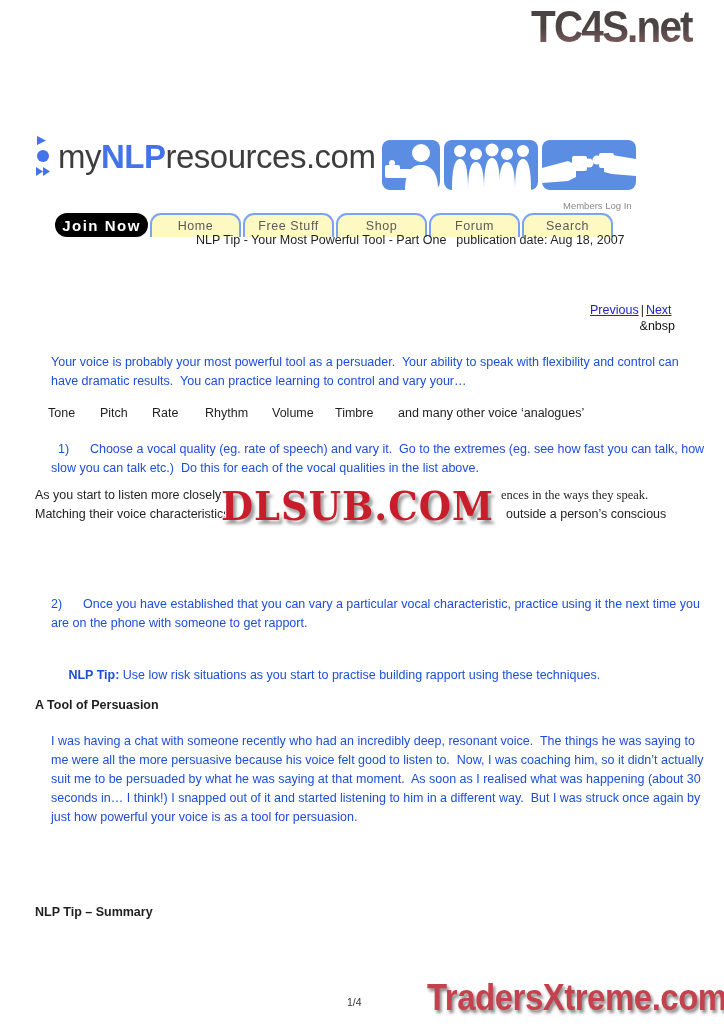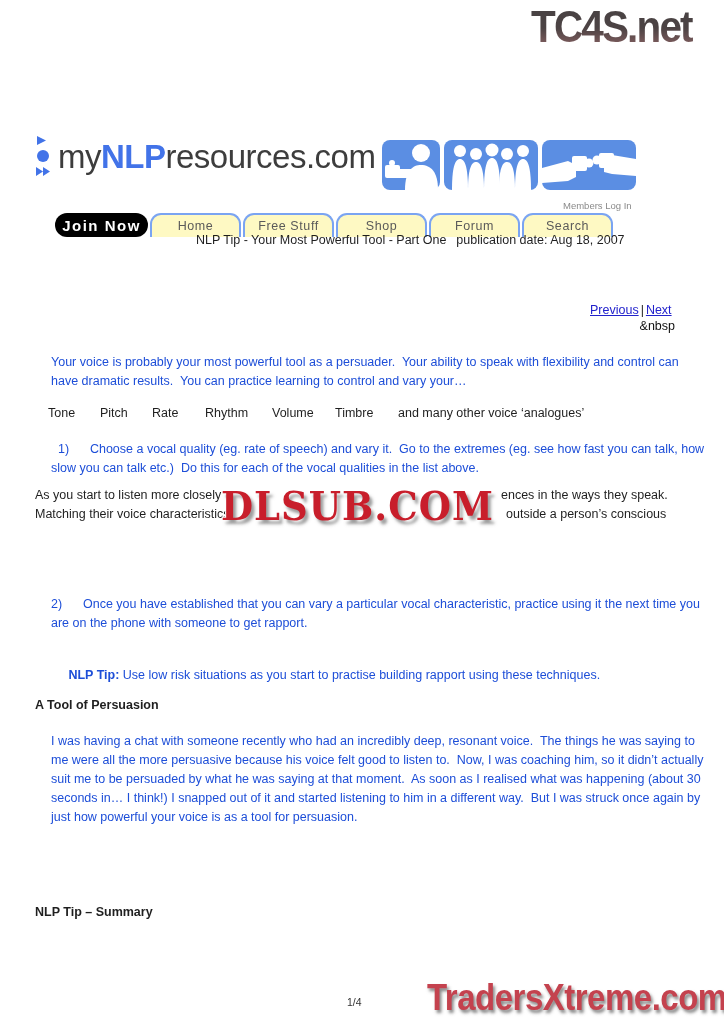--- a/index.html
+++ b/index.html
@@ -63,21 +63,21 @@
   #intro { top:353px; }
 
   #vocal-row { position:absolute; left:35px; top:406px; width:656px; height:16px; font-size:12.5px; }
   #vocal-row span { position:absolute; top:0; white-space:nowrap; }
 
   #step1 { top:440px; }
 
   #obscured { position:absolute; left:35px; top:486px; width:656px; font-size:12.5px; line-height:19px; }
   #obscured .line { position:relative; height:19px; white-space:nowrap; }
   #obscured .frag-right { position:absolute; top:0; }
-  #obscured .r1 { left:466px; }
+  #obscured .r1 { left:466px;font-family:Liberation Serif, serif; }
   #obscured .r2 { left:471px; }
 
   #dlsub {
     position:absolute; left:221px; top:483px; z-index:6;
     font-family:"DejaVu Serif", serif; font-weight:bold;
     font-size:37px; letter-spacing:1px; color:#c81e2b;
     -webkit-text-stroke:2px #ffffff; paint-order:stroke fill;
     text-shadow:3px 4px 3px rgba(60,60,60,.5);
     transform:scaleY(1.05); transform-origin:left top; white-space:nowrap;
   }

